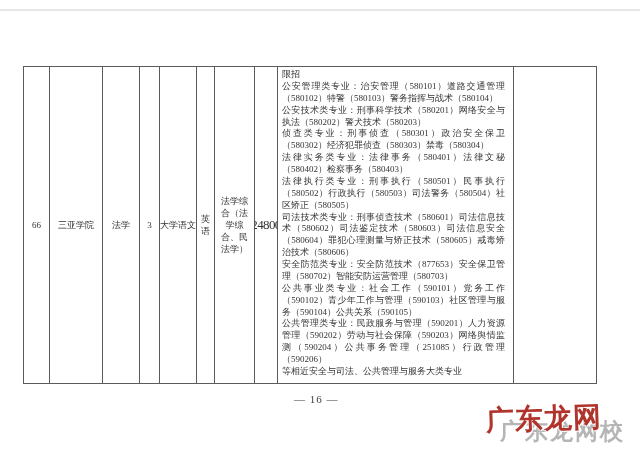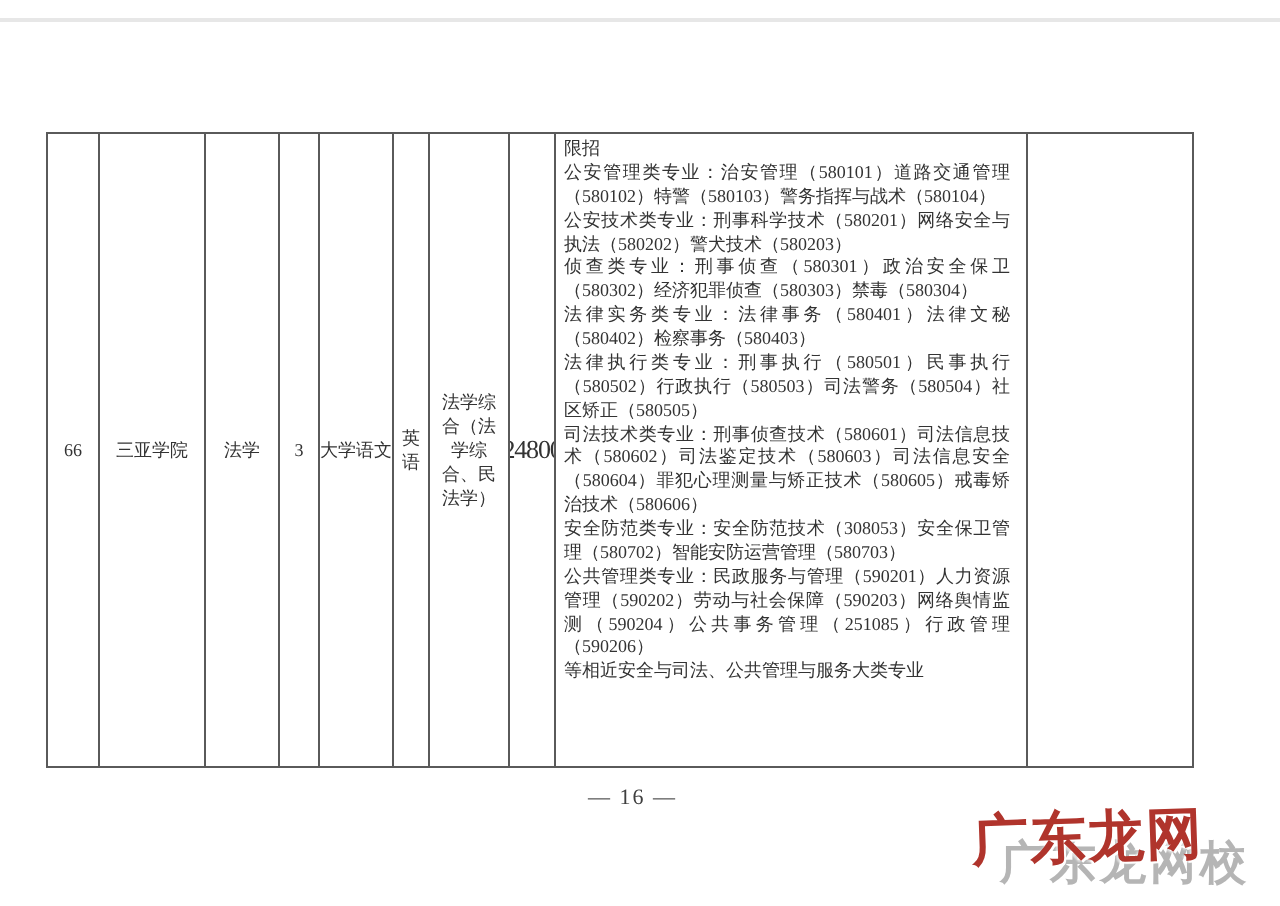--- a/index.html
+++ b/index.html
@@ -98,21 +98,22 @@
   <div class="cell c-subject3">法学综合（法学综合、民法学）</div>
   <div class="cell c-tuition">24800</div>
   <div class="cell c-remarks">
     <div class="remark-line">限招</div>
     <div class="remark-line">公安管理类专业：治安管理（580101）道路交通管理（580102）特警（580103）警务指挥与战术（580104）</div>
     <div class="remark-line">公安技术类专业：刑事科学技术（580201）网络安全与执法（580202）警犬技术（580203）</div>
     <div class="remark-line">侦查类专业：刑事侦查（580301）政治安全保卫（580302）经济犯罪侦查（580303）禁毒（580304）</div>
     <div class="remark-line">法律实务类专业：法律事务（580401）法律文秘（580402）检察事务（580403）</div>
     <div class="remark-line">法律执行类专业：刑事执行（580501）民事执行（580502）行政执行（580503）司法警务（580504）社区矫正（580505）</div>
     <div class="remark-line">司法技术类专业：刑事侦查技术（580601）司法信息技术（580602）司法鉴定技术（580603）司法信息安全（580604）罪犯心理测量与矫正技术（580605）戒毒矫治技术（580606）</div>
-    <div class="remark-line">安全防范类专业：安全防范技术（308053）安全保卫管理（580702）智能安防运营管理（580703）</div>
+    <div class="remark-line">安全防范类专业：安全防范技术（877653）安全保卫管理（580702）智能安防运营管理（580703）</div>
+    <div class="remark-line">公共事业类专业：社会工作（590101）党务工作（590102）青少年工作与管理（590103）社区管理与服务（590104）公共关系（590105）</div>
     <div class="remark-line">公共管理类专业：民政服务与管理（590201）人力资源管理（590202）劳动与社会保障（590203）网络舆情监测（590204）公共事务管理（251085）行政管理（590206）</div>
     <div class="remark-line">等相近安全与司法、公共管理与服务大类专业</div>
   </div>
   <div class="cell c-empty"></div>
 </div>
 
 <div class="page-number">— 16 —</div>
 
 <div class="watermark">
   <div class="wm-secondary">广东龙网校</div>

